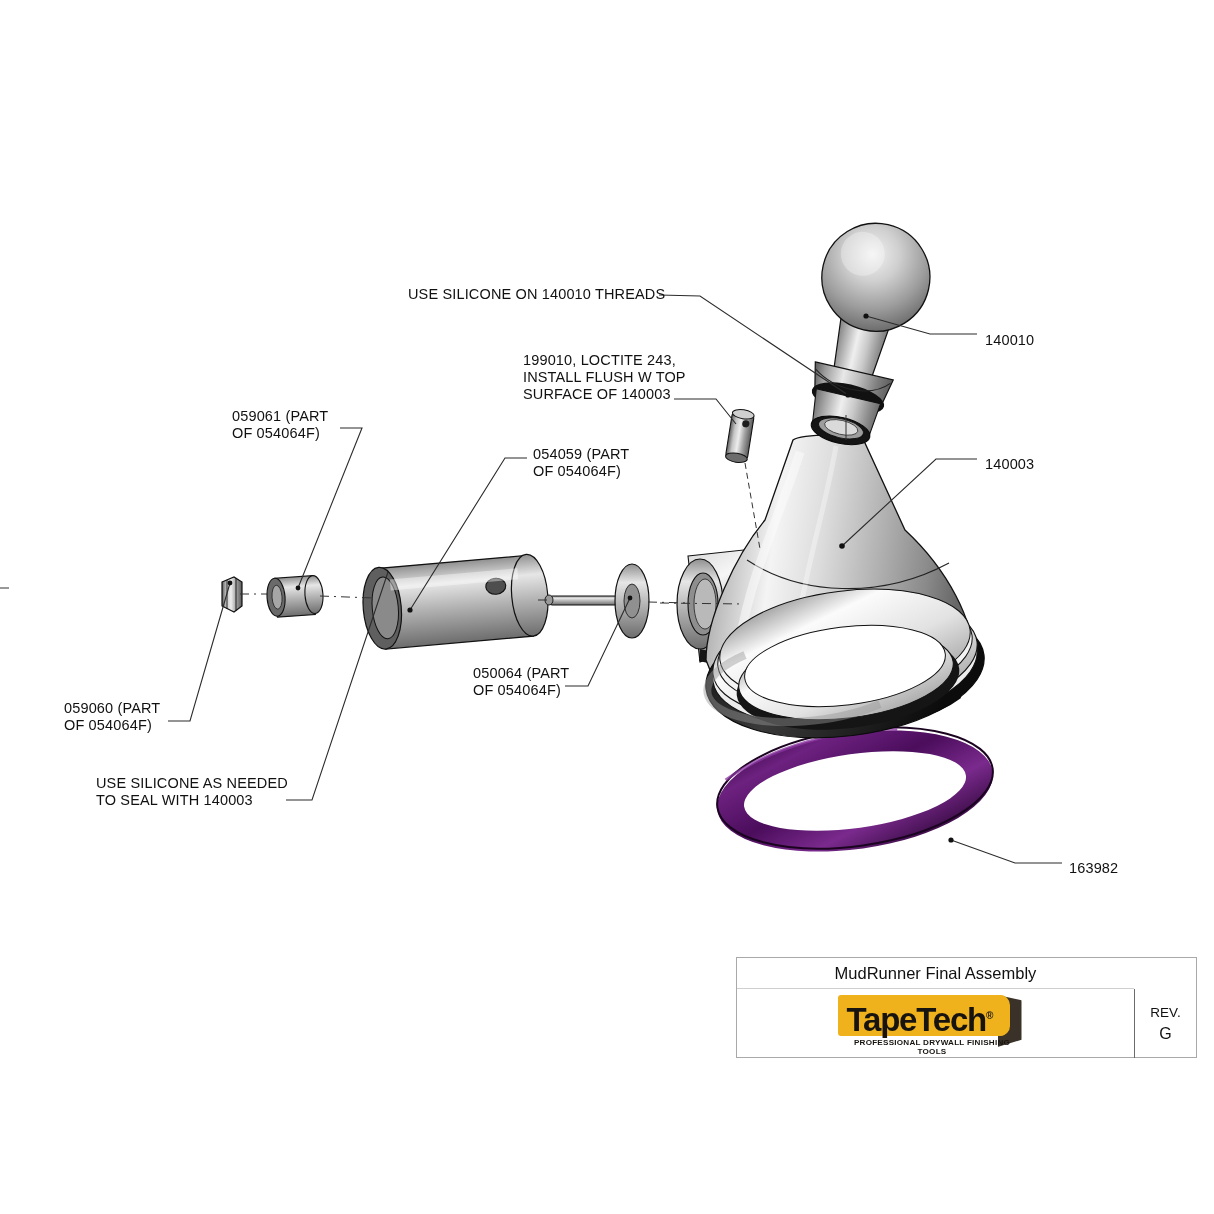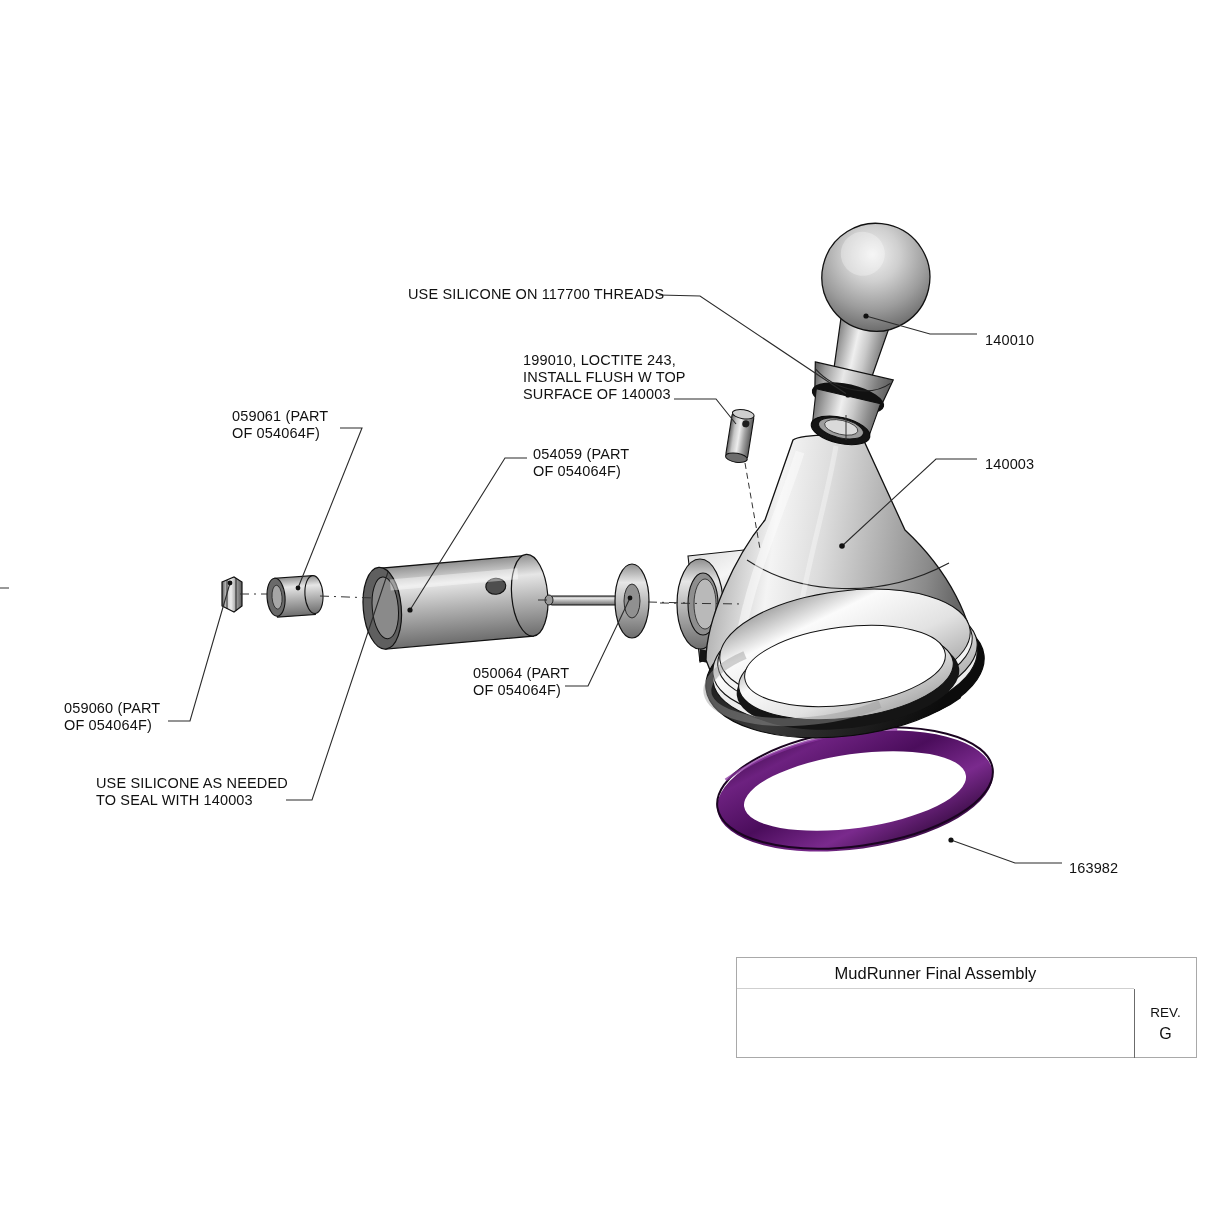--- a/index.html
+++ b/index.html
@@ -289,21 +289,21 @@
     <path class="lead" d="M 565 686 L 588 686 L 630 598"></path>
     <circle class="lead-dot" cx="630" cy="598" r="2.4"></circle>
 
     <path class="lead" d="M 168 721 L 190 721 L 230 583"></path>
     <circle class="lead-dot" cx="230" cy="583" r="2.4"></circle>
 
     <path class="lead" d="M 286 800 L 312 800 L 388 572"></path>
   </g>
 </svg>
 
-<div class="note" style="left:408px;top:286px;">USE SILICONE ON 117700 THREADS</div>
+<div class="note" style="left:408px;top:286px;">USE SILICONE ON 140010 THREADS</div>
 
 <div class="note" style="left:523px;top:352px;">199010, LOCTITE 243,
 INSTALL FLUSH W TOP
 SURFACE OF 140003</div>
 
 <div class="note" style="left:232px;top:408px;">059061 (PART
 OF 054064F)</div>
 
 <div class="note" style="left:533px;top:446px;">054059 (PART
 OF 054064F)</div>
@@ -322,19 +322,28 @@
 <div class="note" style="left:985px;top:456px;">140003</div>
 
 <div class="note" style="left:1069px;top:860px;">163982</div>
 
 <div id="titleblock">
 
 
   <div id="centercol">
     <div id="dwg-title">MudRunner Final Assembly</div>
 
+    <div id="logo-cell">
+      <div id="tt-logo">
+        <div class="curl"></div>
+        <div class="plate"></div>
+        <div class="curl2"></div>
+        <div class="word"><span>TapeTech</span><span class="reg">®</span></div>
+        <div class="tag">PROFESSIONAL DRYWALL FINISHING TOOLS</div>
+      </div>
+    </div>
   </div>
 
   <div id="rev-cell">
     <span class="lab">REV.</span>
     <span class="val">G</span>
   </div>
 </div>
 
 </body></html>

